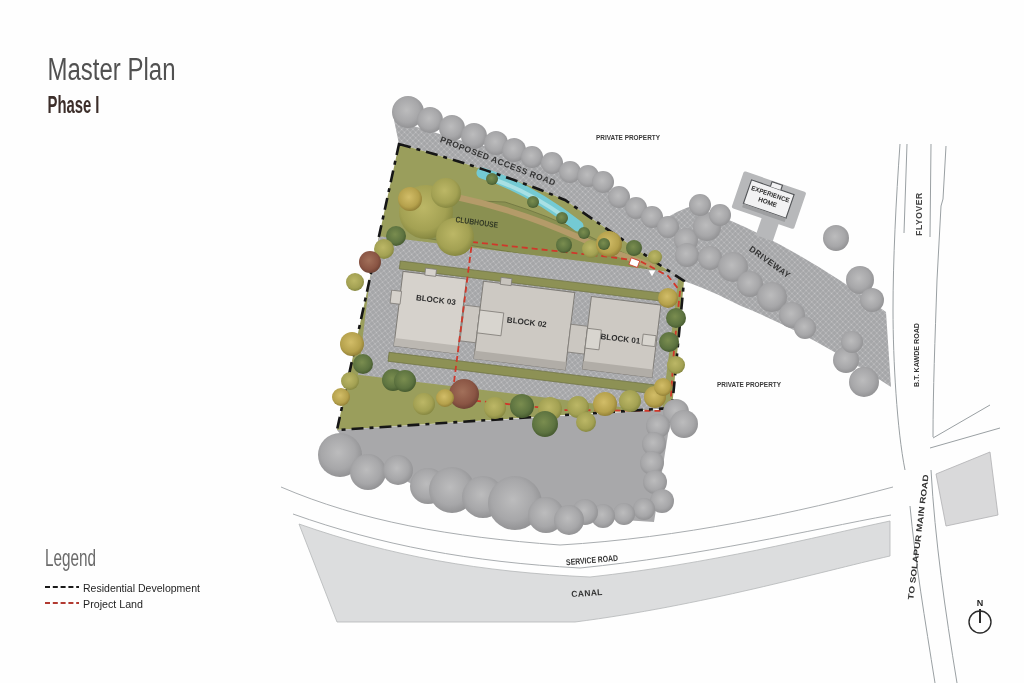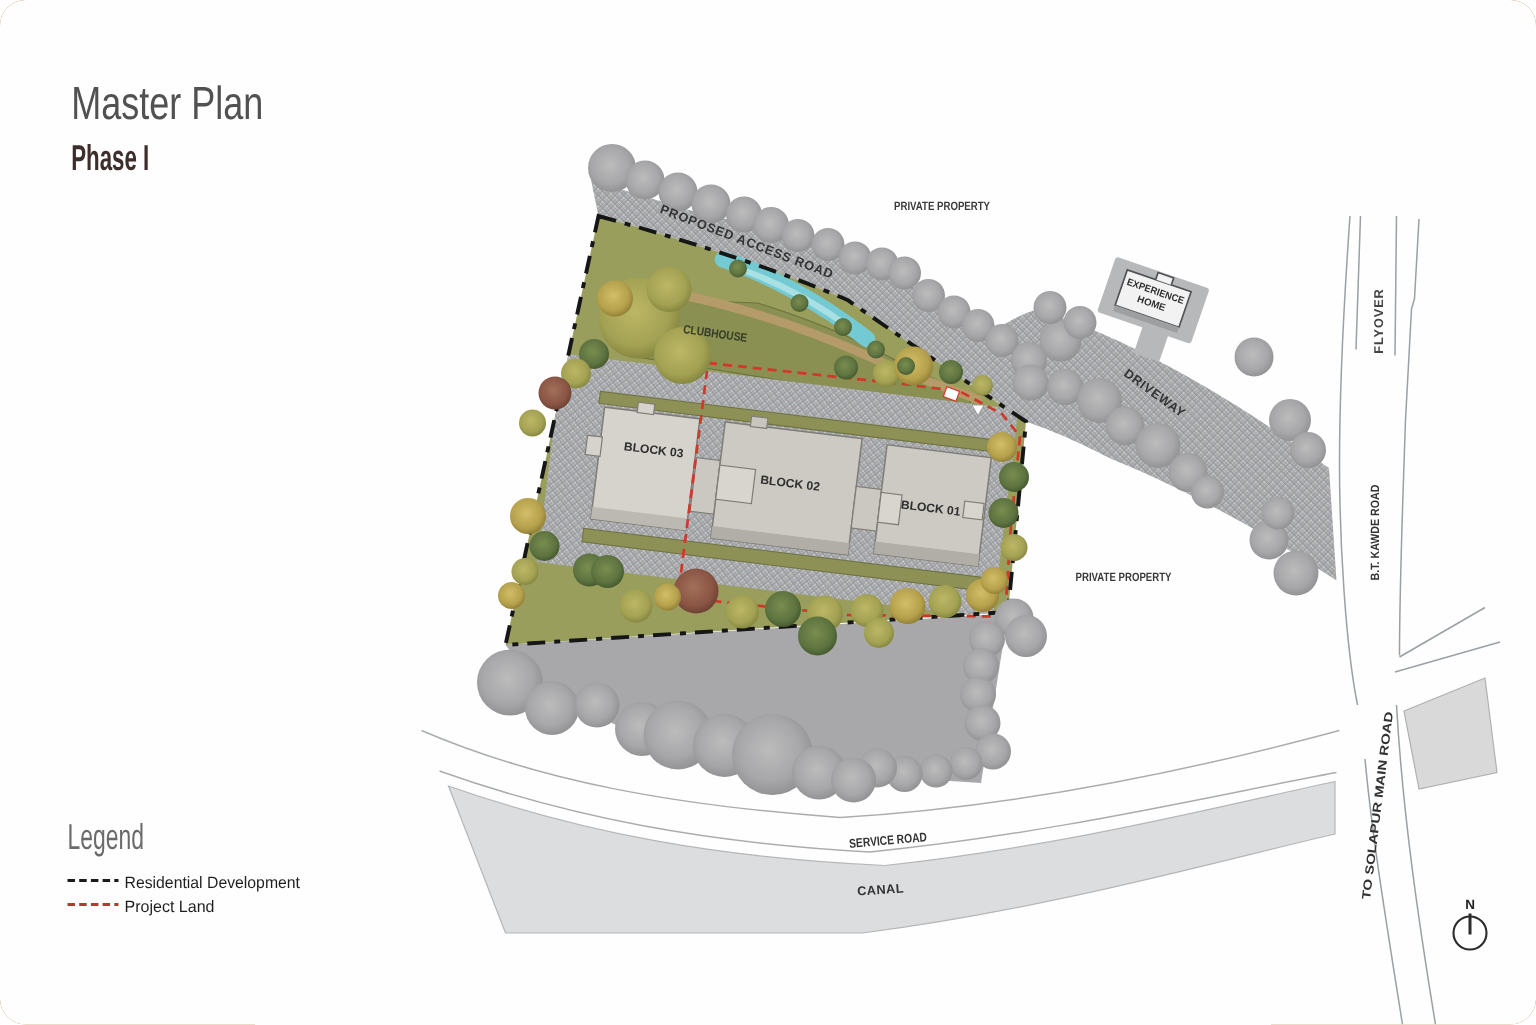--- a/index.html
+++ b/index.html
@@ -1,17 +1,17 @@
 <!DOCTYPE html>
 <html><head>
 <meta charset="utf-8">
 <style>
 html,body{margin:0;padding:0;background:#ffffff;}
 *{font-family:"Liberation Sans",sans-serif;}
-#stage{position:relative;width:1024px;height:683px;background:#a16207;overflow:hidden;border-radius:17px;}
+#stage{position:relative;width:1024px;height:683px;background:#a16207;overflow:hidden;}
 </style>
 </head>
 <body>
 <div id="stage">
 <svg width="1024" height="683" viewBox="0 0 1024 683">
 <defs>
 <pattern id="hatch" width="4" height="4" patternUnits="userSpaceOnUse" patternTransform="rotate(45)">
   <rect width="4" height="4" fill="#c6c7c9"></rect>
   <path d="M0 0H4M0 2H4M0 0V4M2 0V4" stroke="#96979a" stroke-width="0.9"></path>
 </pattern>

